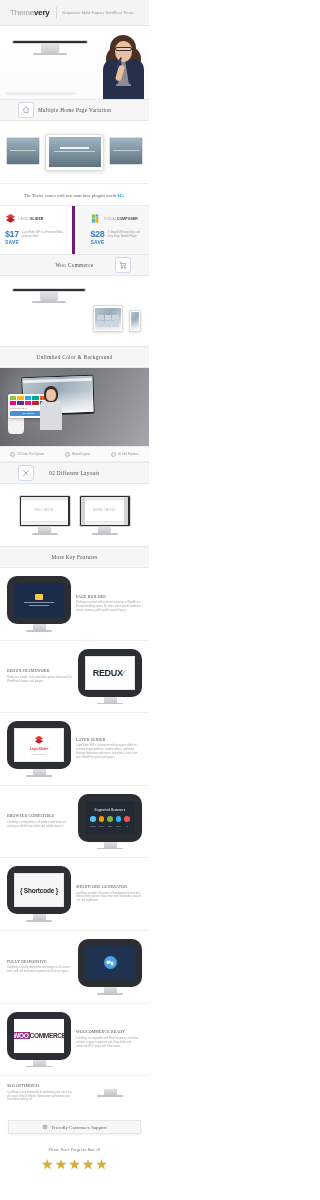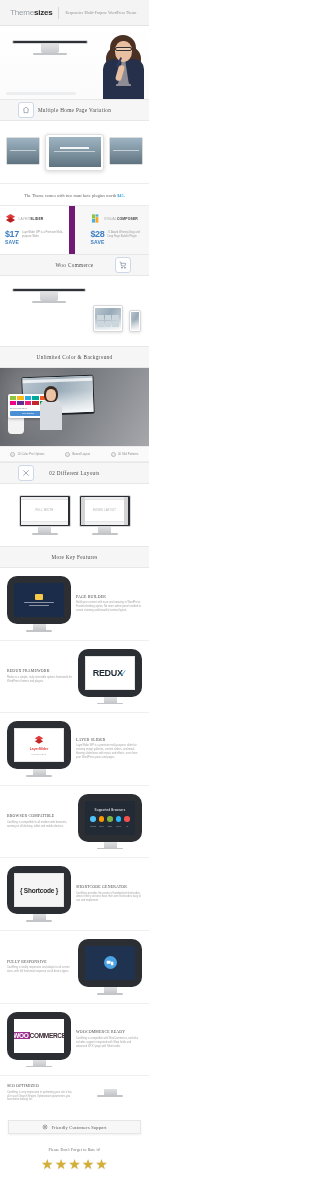--- a/index.html
+++ b/index.html
@@ -188,21 +188,21 @@
   .plug-lead {
     padding:9px 6px 7px;
     text-align:center;
     font-family:"Liberation Serif", serif;
     font-size:4.1px; color:#5a5a5a; letter-spacing:.1px;
   }
   .plug-lead .price { color:#2f9fd8; font-weight:700; }
   .plugs { display:flex; border-top:1px solid #ececec; }
   .plug {
     width:50%; padding:7px 5px 9px;
-    border-right:6px solid #701a75;
+    border-right:3px solid #701a75;
   }
   .plug:last-child { border-right:none; background:#f7f7f7;padding-left:16px; }
   .plug-head { display:flex; align-items:center; gap:2.5px; margin-bottom:6px; }
   .plug-logo { width:11px; height:11px; flex:none; }
   .plug-name { font-size:3.4px; letter-spacing:.15px; white-space:nowrap; }
   .plug-name .n1 { color:#a9a9a9; }
   .plug-name .n2 { color:#3c3c3c; font-weight:700; }
   .plug-body { display:flex; gap:3px; align-items:flex-start; }
   .plug-price { flex:none; }
   .plug-price .amt { font-size:9px; font-weight:700; color:#3f7fc4; line-height:1; letter-spacing:-.4px;}
@@ -364,21 +364,21 @@
     text-shadow:0 1px 0 rgba(0,0,0,.08);}
   .divider{height:1px;background:#ededed;}
 </style>
 </head>
 <body>
 
 <div class="page">
 
   <div class="brandbar">
     <div class="logo">
-      <span class="l1">Theme</span><span class="l2">sizes</span>
+      <span class="l1">Theme</span><span class="l2">very</span>
     </div>
     <div class="logo-div"></div>
     <div class="brand-tag">Responsive Multi-Purpose WordPress Theme</div>
   </div>
 
   <div class="hero">
     <div class="imac">
       <div class="screenbox">
         <div class="inner">
           <div class="mockcontent"></div>

